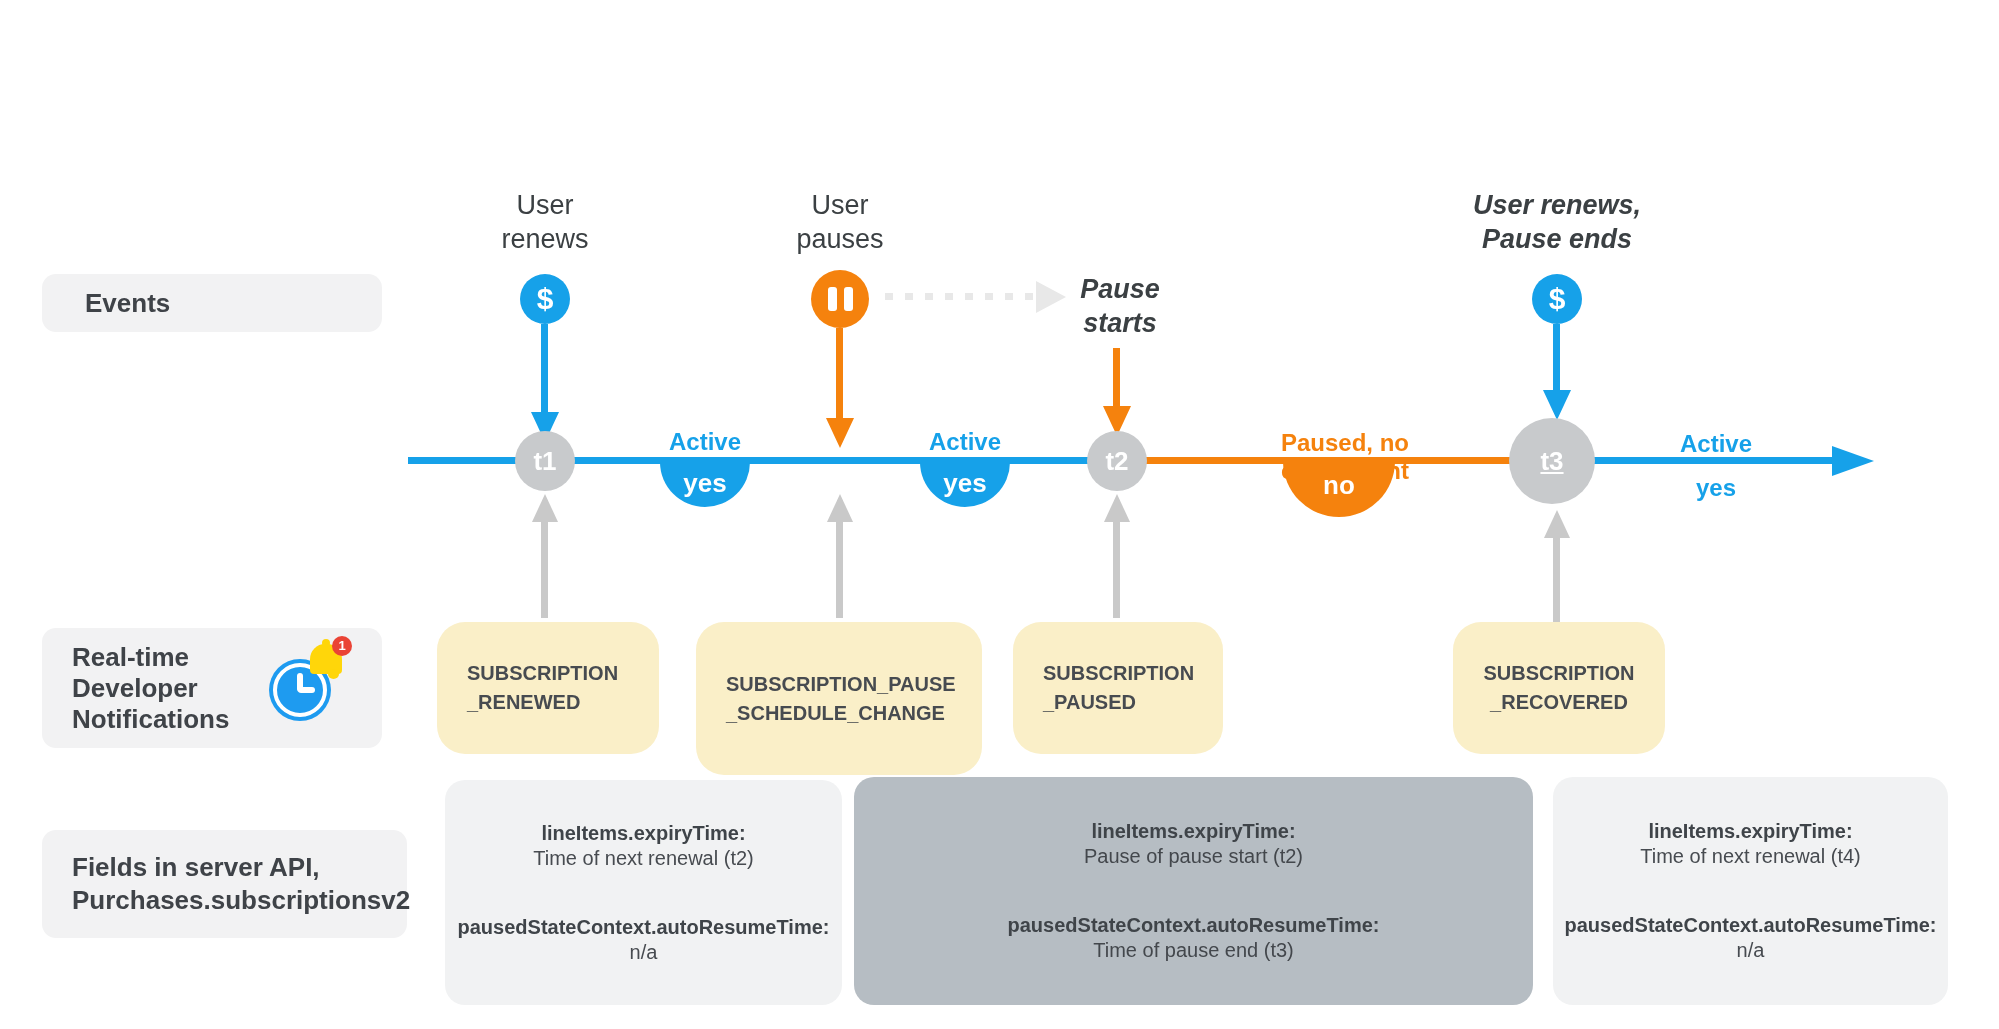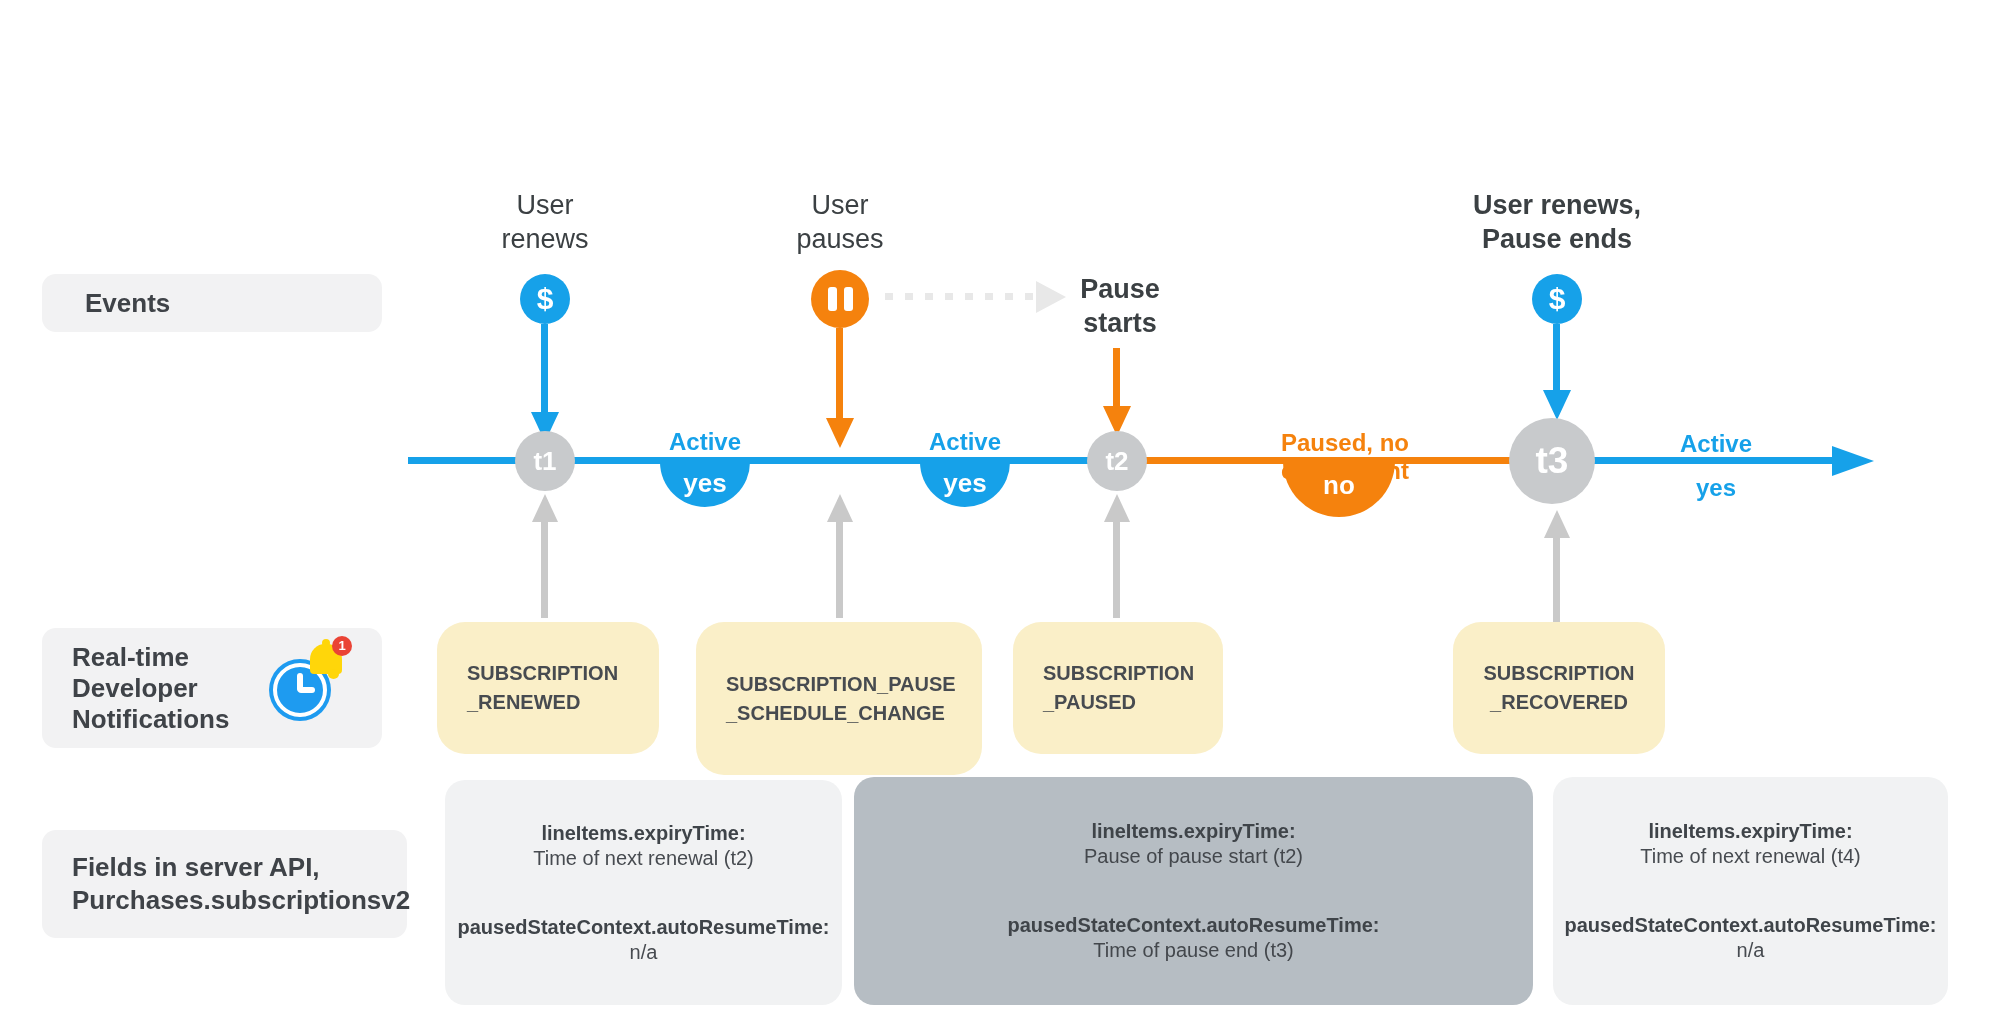--- a/index.html
+++ b/index.html
@@ -33,32 +33,32 @@
   
   .tl-seg{position:absolute;top:457px;height:7px;}
   .tl-blue{background:#16a1e9;}
   .tl-orange{background:#f5820d;}
   .tl-end{position:absolute;left:1832px;top:446px;width:0;height:0;
           border-left:42px solid #16a1e9;border-top:15px solid transparent;border-bottom:15px solid transparent;}
 
   .tpoint{position:absolute;background:#c8cacc;border-radius:50%;color:#fff;font-weight:bold;
           display:flex;align-items:center;justify-content:center;z-index:6;text-align:right;}
   .t-small{width:60px;height:60px;font-size:26px;}
-  .t-big{width:86px;height:86px;font-size:37px;}
+  .t-big{width:86px;height:86px;font-size:26px;text-decoration:underline;}
 
   .seg-label{position:absolute;font-weight:bold;font-size:24px;text-align:center;width:120px;}
   .c-blue{color:#16a1e9;} .c-orange{color:#f5820d;}
   .half-disc{position:absolute;top:461px;border-radius:0 0 999px 999px;color:#fff;font-weight:bold;
              font-size:26px;text-align:center;z-index:4;}
   .hd-blue{background:#16a1e9;width:90px;height:46px;line-height:44px;}
   .hd-orange{background:#f5820d;width:112px;height:56px;line-height:48px;}
 
   
   .evt-label{position:absolute;font-size:27px;line-height:34px;text-align:center;white-space:pre-line;color:#3b4043;}
-  .evt-label.bold{font-weight:bold;}
+  .evt-label.bold{font-weight:bold;font-style:italic;}
   .evt-circle{position:absolute;border-radius:50%;display:flex;align-items:center;justify-content:center;z-index:3;}
   .ec-blue{background:#16a1e9;width:50px;height:50px;color:#fff;font-weight:bold;font-size:30px;}
   .ec-orange{background:#f5820d;width:58px;height:58px;gap:7px;}
   .pause-bar{width:9px;height:24px;background:#fff;border-radius:3px;}
 
   .shaft-v{position:absolute;width:7px;}
   .head-down{position:absolute;width:0;height:0;border-left:14px solid transparent;border-right:14px solid transparent;}
   .blue-f{background:#16a1e9;} .orange-f{background:#f5820d;}
   .head-blue{border-top:30px solid #16a1e9;} .head-orange{border-top:30px solid #f5820d;}
 

